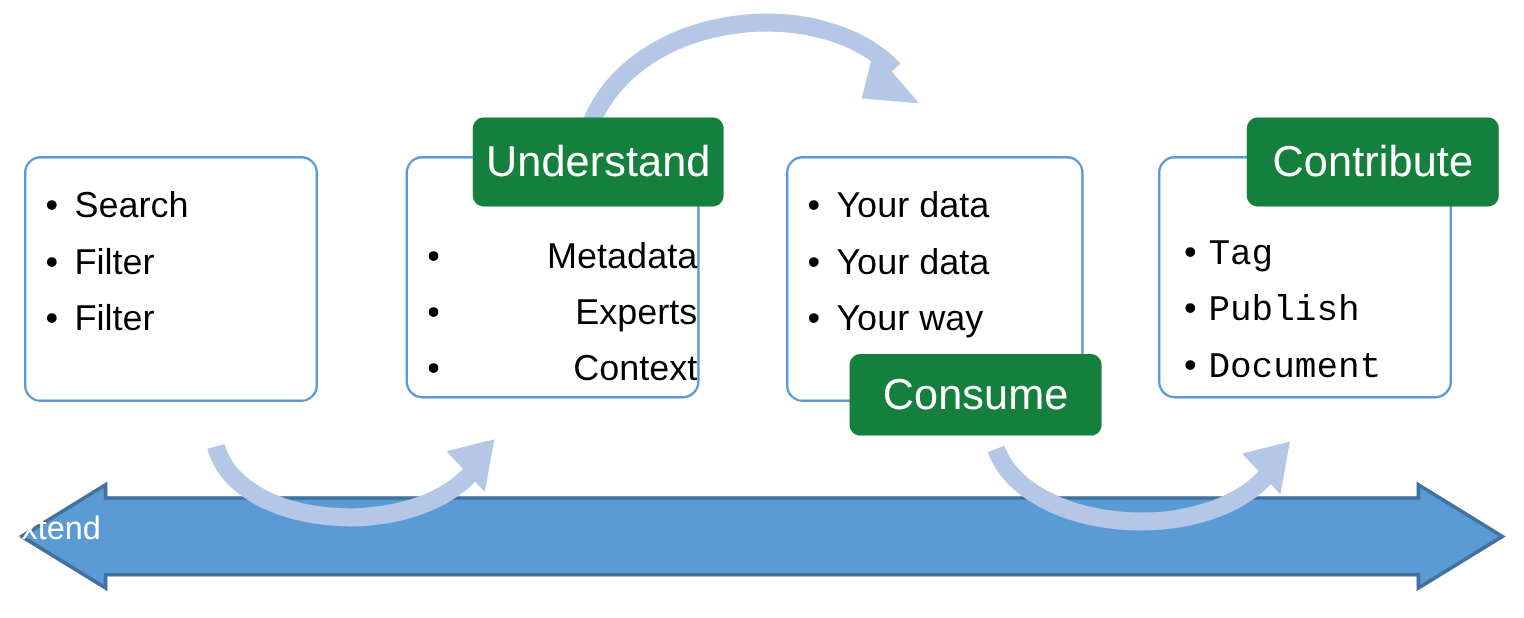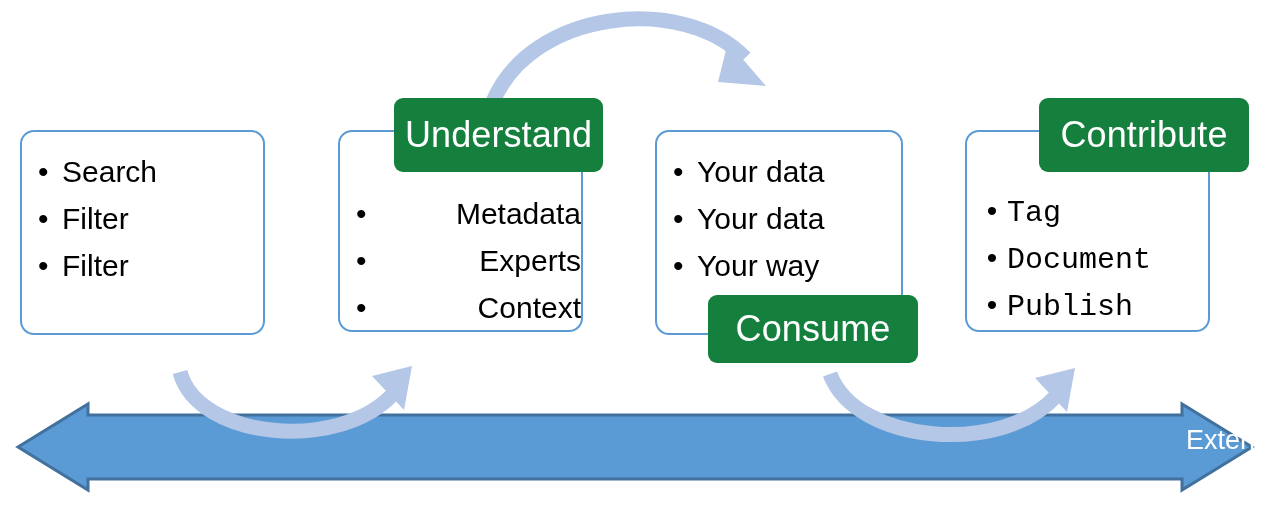--- a/index.html
+++ b/index.html
@@ -72,21 +72,21 @@
     top: 375px;
     width: 1270px;
     height: 140px;
     z-index: 1;
   }
   #extend-text {
     position: absolute;
     left: 0px;
     top: 425px;
     width: 1270px;
-    text-align: right;
+    text-align: left;
     color: #ffffff;
     font-size: 27px;
     z-index: 5;
     pointer-events: none;
   }
 
   
   .curve-arrow {
     position: absolute;
     z-index: 3;
@@ -143,19 +143,19 @@
       <li>Your data</li>
       <li>Your data</li>
       <li>Your way</li>
     </ul>
   </div>
   <div class="stage-label" style="left:708px; top:295px; width:210px; height:68px;">Consume</div>
 
   <div class="card" style="left:965px; top:130px; width:245px; height:202px;">
     <ul class="card-list" style="padding:58px 0 0 14px;font-family:Liberation Mono, monospace;">
       <li>Tag</li>
+      <li>Publish</li>
       <li>Document</li>
-      <li>Publish</li>
     </ul>
   </div>
   <div class="stage-label" style="left:1023px; top:98px; width:210px; height:74px;margin-left:16px;">Contribute</div>
 
 </div>
 
 </body></html>

